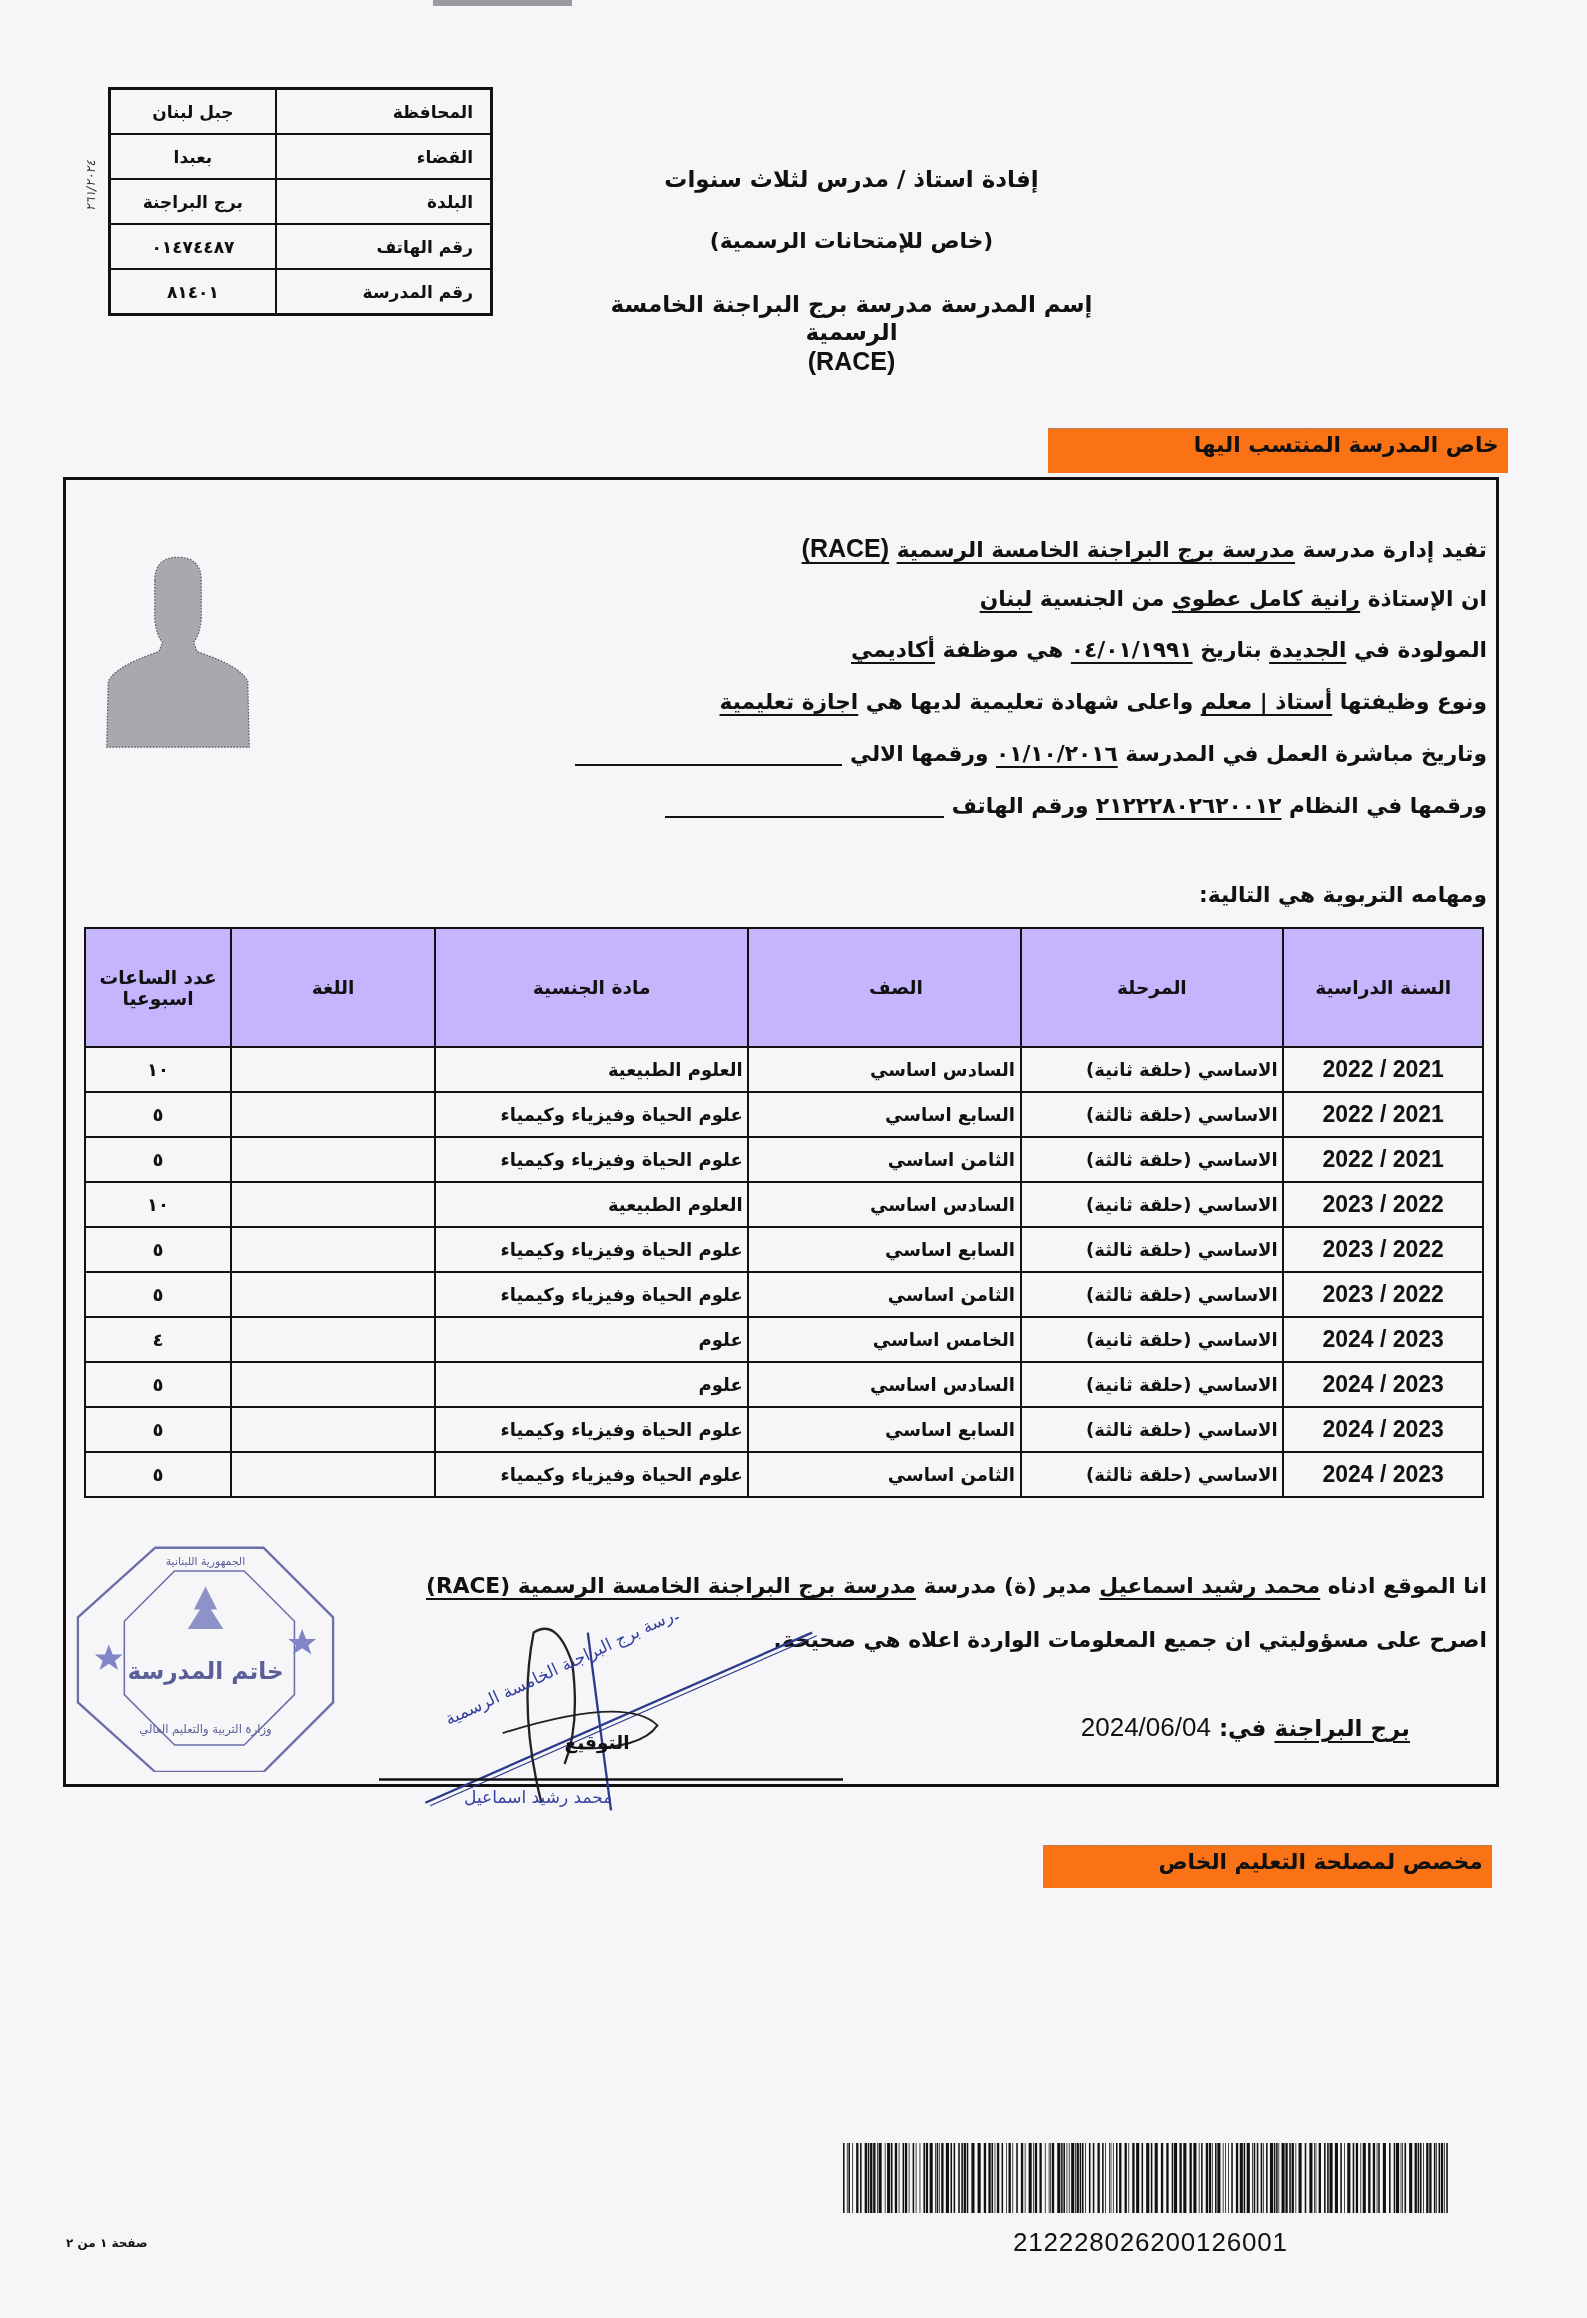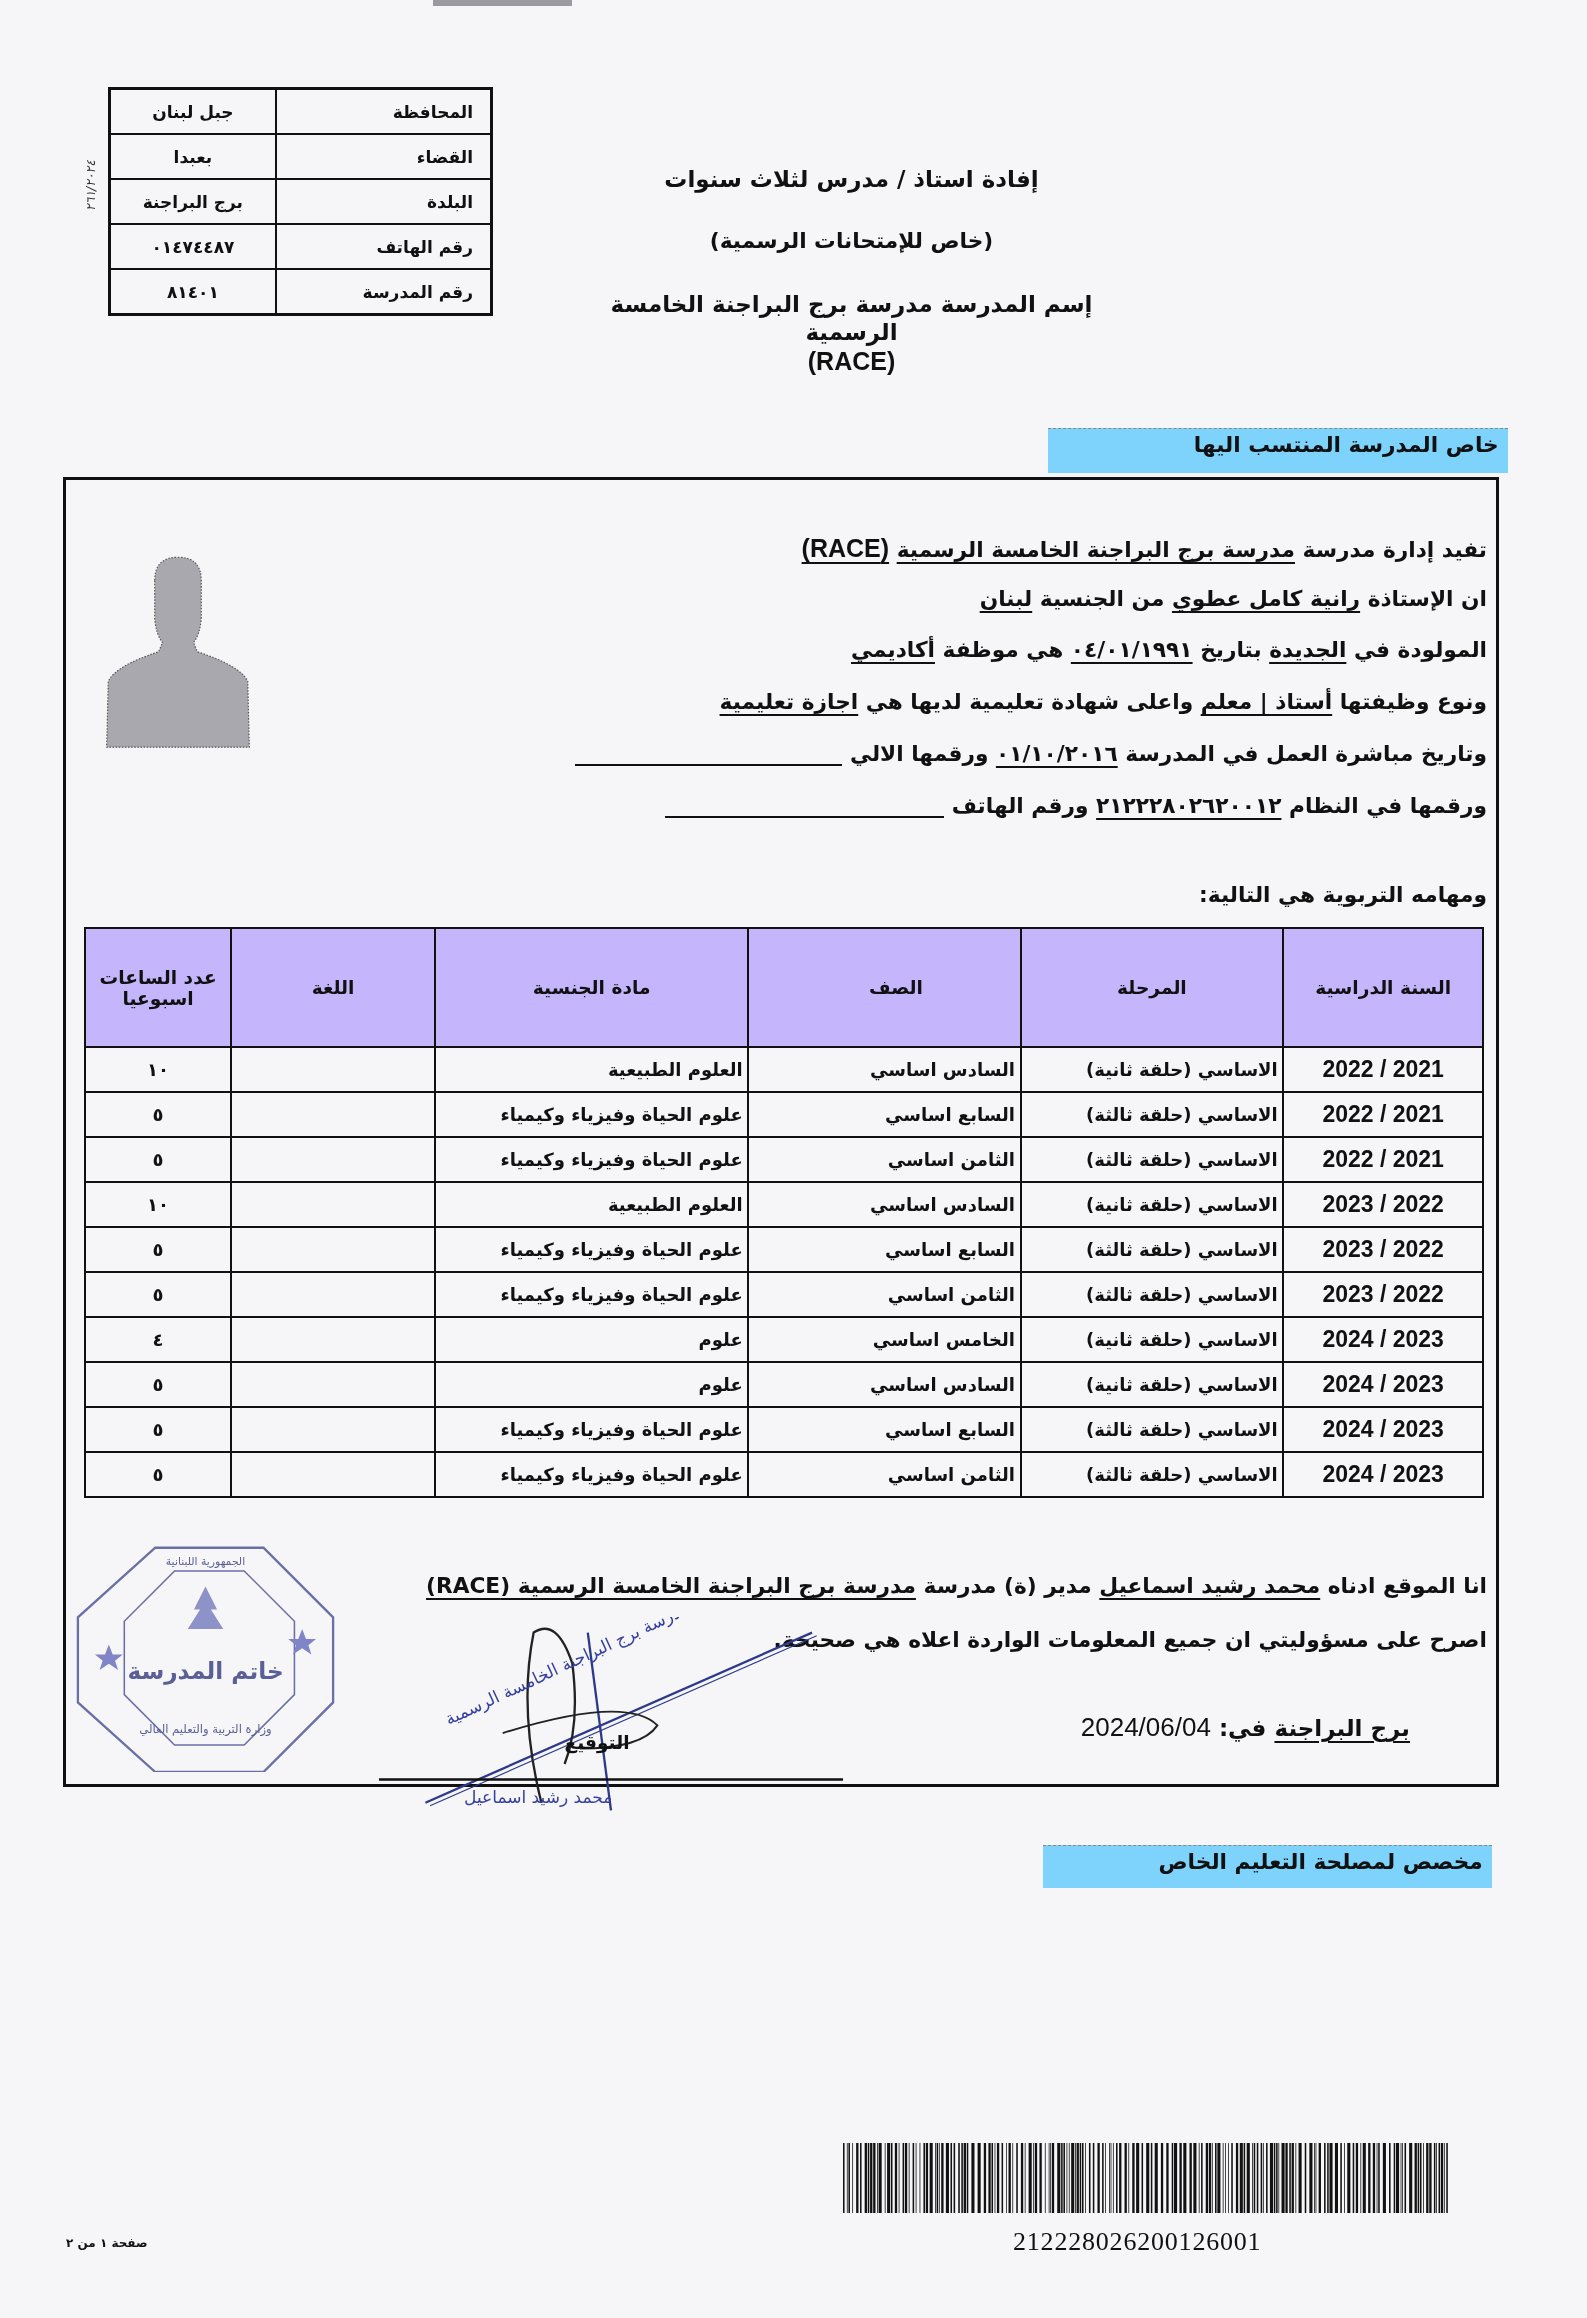--- a/index.html
+++ b/index.html
@@ -17,21 +17,21 @@
   .info-table td.lbl { width: 190px; text-align: right; padding-right: 17px; }
   .ref-num { position: absolute; left: 65px; top: 178px; transform: rotate(-90deg); transform-origin: center; font-size: 12.4px; color: #333; letter-spacing: 0.8px; font-style: italic; }
 
   
   .title-block { position: absolute; left: 573px; top: 166px; width: 557px; direction: rtl; text-align: center; font-weight: bold; }
   .title-block .t1 { font-size: 23px; margin-bottom: 36px; }
   .title-block .t2 { font-size: 21.7px; margin-bottom: 37px; }
   .title-block .t3 { font-size: 23px; line-height: 28px; }
   .title-block .t4 { font-size: 25px; line-height: 31px; font-family: "Liberation Sans", sans-serif; }
 
-  .section-bar { position: absolute; direction: rtl; background: #7dd3fc; font-size: 21.7px; font-weight: bold; padding: 3.1px 9.3px; box-sizing: border-box; border-top: 0.8px dashed #888; }
+  .section-bar { position: absolute; direction: rtl; background: #f97316; font-size: 21.7px; font-weight: bold; padding: 3.1px 9.3px; box-sizing: border-box; border-top: 0.8px dashed #888; }
   .bar1 { left: 1048px; top: 428px; width: 460px; height: 45px; }
   .bar2 { left: 1043px; top: 1845px; width: 449px; height: 43px; }
 
   
   .main-box { position: absolute; left: 63px; top: 477px; width: 1436px; height: 1310px; border: 3.1px solid #111; box-sizing: border-box; }
 
   .photo { position: absolute; left: 85px; top: 534px; width: 186px; height: 217px; }
 
   .body-text { position: absolute; right: 101px; direction: rtl; font-size: 21.7px; font-weight: bold; white-space: nowrap; }
   .u { text-decoration: underline; text-decoration-thickness: 2.3px; text-underline-offset: 4.6px; }
@@ -47,21 +47,21 @@
   .c-year { width: 186px; } .c-stage { width: 246px; } .c-grade { width: 232px; padding-left: 24px; } .c-subject { width: 294px; } .c-lang { width: 190px; } .c-hours { width: 135px; }
 
   .sig-text { position: absolute; right: 101px; direction: rtl; font-size: 21.7px; font-weight: bold; white-space: nowrap; margin-top: 18px; }
   .date-line { position: absolute; right: 178px; top: 1712px; direction: rtl; font-size: 23px; font-weight: bold; }
   .date-line .d { font-family: "Liberation Sans", sans-serif; font-size: 26px; font-weight: normal; }
 
   .stamp { position: absolute; left: 70px; top: 1540px; width: 271px; height: 232px; }
   .signature { position: absolute; left: 379px; top: 1617px; width: 464px; height: 209px; }
 
   .barcode { position: absolute; left: 843px; top: 2143px; width: 611px; height: 70px; }
-  .barcode-num { position: absolute; left: 1013px; top: 2227px; font-family: Liberation Serif, serif; font-size: 26px; letter-spacing: 0.8px; }
+  .barcode-num { position: absolute; left: 1013px; top: 2227px; font-family: Liberation Sans, sans-serif; font-size: 26px; letter-spacing: 0.8px; }
   .page-num { position: absolute; left: 66px; top: 2236px; direction: rtl; font-size: 12px; font-weight: bold; }
 </style>
 </head>
 <body>
 
 <div class="top-shadow"></div>
 
 <table class="info-table">
   <tbody>
     <tr>

